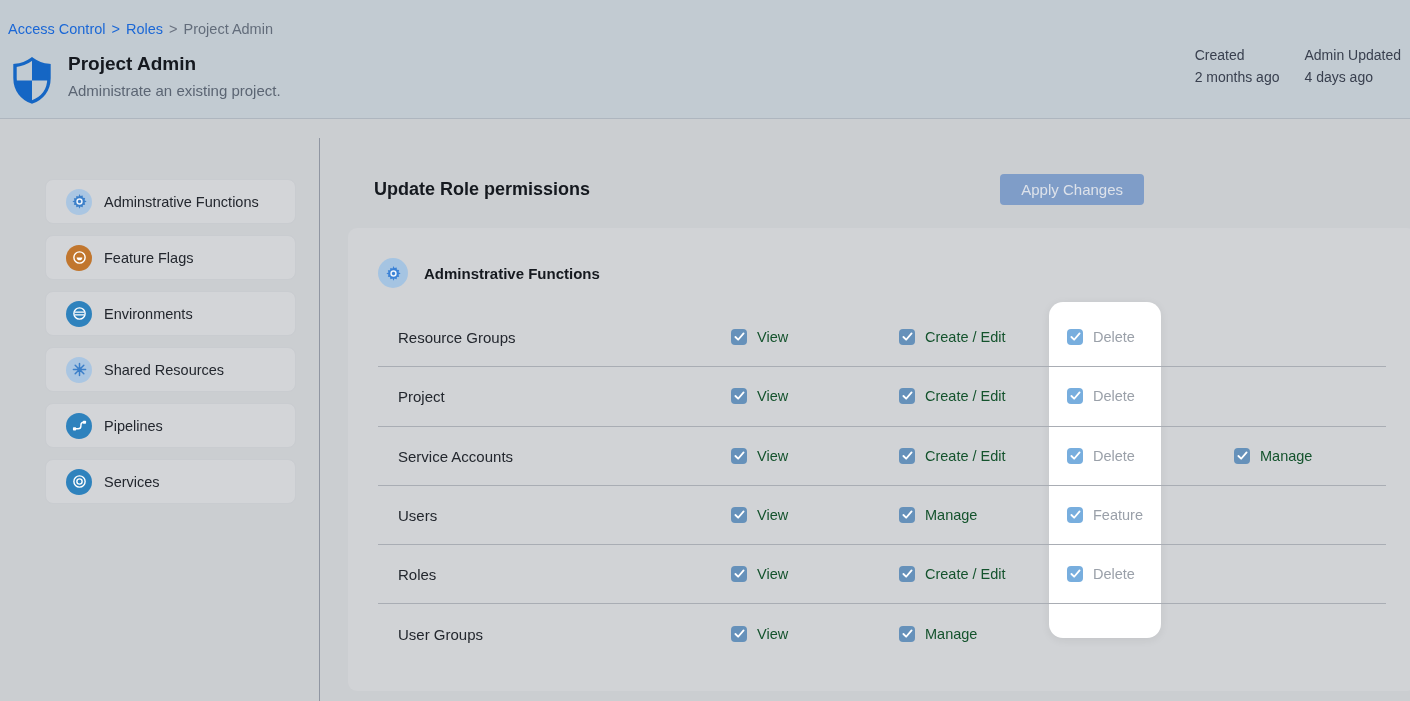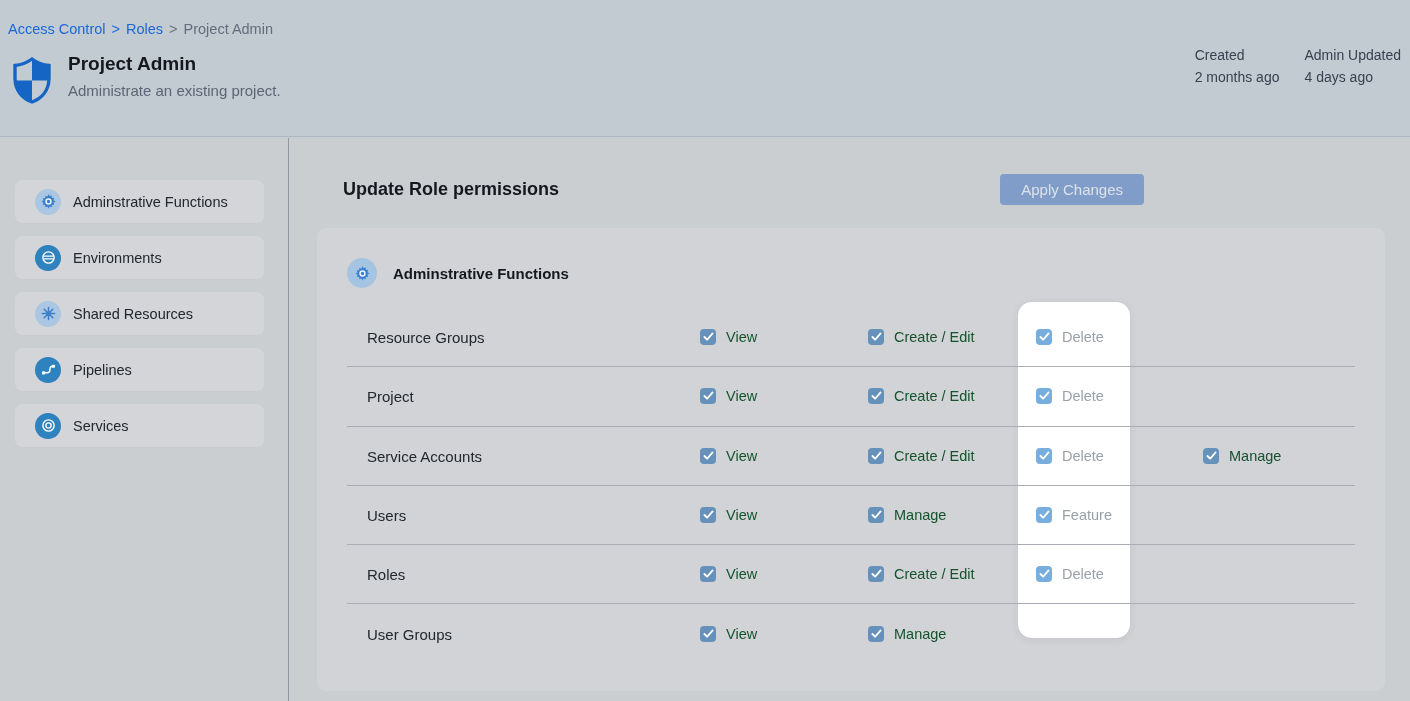--- a/index.html
+++ b/index.html
@@ -5,38 +5,38 @@
   * { margin:0; padding:0; box-sizing:border-box; }
   html,body { width:1410px; height:701px; }
   body {
     font-family:"Liberation Sans","DejaVu Sans",sans-serif;
     color:#23272e; overflow:hidden;
   }
   #page { position:relative; width:1410px; height:701px; background:#cbced1; }
 
   
   .topband {
-    position:absolute; left:0; top:0; width:1410px; height:137px;
+    position:absolute; left:0; top:0; width:1410px; height:119px;
     background:#c2cbd2; border-bottom:1px solid #aeb6bf;
   }
   .breadcrumb { position:absolute; left:8px; top:21px; font-size:14.5px; }
   .breadcrumb a { color:#1a67d6; text-decoration:none; cursor:pointer; }
   .crumb-sep-blue { color:#1a67d6; margin:0 6px; }
   .crumb-sep-gray { color:#6b7380; margin:0 6px; }
   .crumb-current { color:#636d7b; }
   .shield-wrap { position:absolute; left:12px; top:57px; width:40px; height:47px; }
   .role-title { position:absolute; left:68px; top:53px; font-size:19px; font-weight:600; color:#15191f; }
   .role-sub   { position:absolute; left:68px; top:82px; font-size:15px; color:#5b6573; }
   .meta { position:absolute; right:9px; top:44px; display:flex; align-items:center; }
   .meta-col { font-size:14px; color:#39404f; line-height:22px; }
   .meta-col .meta-label { font-weight:400; }
   .meta-divider { width:1px; background:#99a1ad; margin:0 12px; }
 
   
-  .bodyrow { position:absolute; left:0; top:138px; width:1176px; height:563px; display:flex; }
+  .bodyrow { position:absolute; left:0; top:138px; width:1176px; height:563px; display:flex;padding-left:31px; }
   .sidebar { width:289px; height:563px; border-right:1px solid #9096a2; padding:41px 24px 0 14px; }
   .side-item {
     display:flex; align-items:center; width:251px; height:45px;
     background:#d3d5d8; border:1px solid #c9ccd0; border-radius:8px;
     margin-bottom:11px; padding-left:20px; cursor:pointer;
   }
   .side-icon { width:26px; height:26px; border-radius:50%; flex:0 0 26px;
     display:flex; align-items:center; justify-content:center; margin-right:12px; }
   .side-icon.light  { background:#aac6e2; }
   .side-icon.orange { background:#c1762e; }
@@ -126,20 +126,29 @@
         <div class="side-item">
           <span class="side-icon light">
             <svg width="15" height="15" viewBox="0 0 16 16">
               <path fill="#3b7fc9" d="M8 0l1 2.2 2.4-.6.2 2.4 2.4.2-.6 2.4L15.6 8l-2.2 1 .6 2.4-2.4.2-.2 2.4-2.4-.6L8 15.6l-1-2.2-2.4.6-.2-2.4-2.4-.2.6-2.4L.4 8l2.2-1-.6-2.4 2.4-.2.2-2.4 2.4.6Z"></path>
               <circle cx="8" cy="8" r="2.6" fill="none" stroke="#ffffff" stroke-width="1.6" opacity="0.9"></circle>
             </svg>
           </span>
           <span class="side-label">Adminstrative Functions</span>
         </div>
         <div class="side-item">
+          <span class="side-icon orange">
+            <svg width="15" height="15" viewBox="0 0 16 16">
+              <circle cx="8" cy="8" r="6" fill="none" stroke="#ffffff" stroke-width="1.5"></circle>
+              <path d="M5 8 a3 3 0 0 0 6 0 Z" fill="#ffffff"></path>
+            </svg>
+          </span>
+          <span class="side-label">Feature Flags</span>
+        </div>
+        <div class="side-item">
           <span class="side-icon blue">
             <svg width="15" height="15" viewBox="0 0 16 16">
               <circle cx="8" cy="8" r="6" fill="none" stroke="#ffffff" stroke-width="1.5"></circle>
               <path d="M3 6.5 h10 M3 9.5 h10" stroke="#ffffff" stroke-width="1.3"></path>
             </svg>
           </span>
           <span class="side-label">Environments</span>
         </div>
         <div class="side-item">
           <span class="side-icon light">

